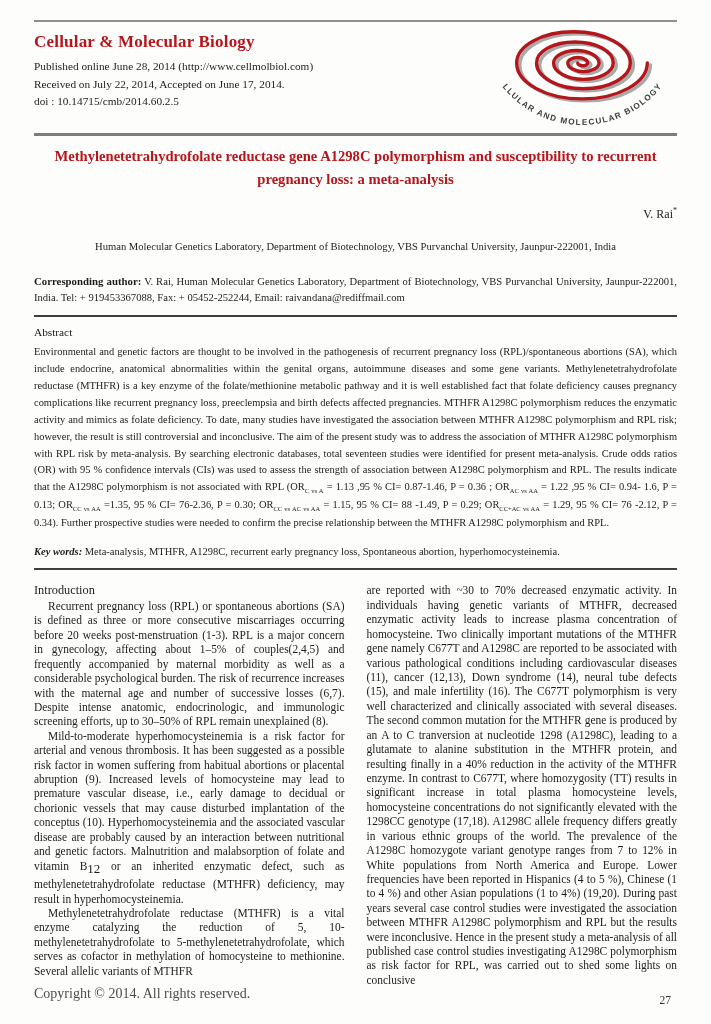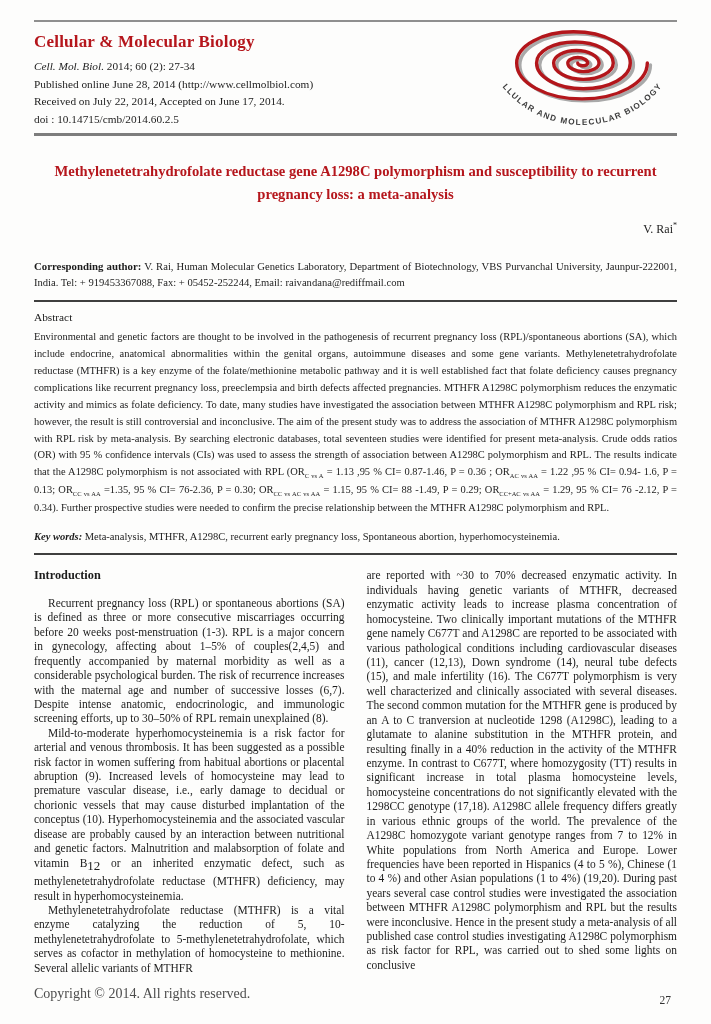--- a/index.html
+++ b/index.html
@@ -18,60 +18,59 @@
   .rule-top { height:2px; }
   .rule-header { height:3px; background:#7d7d7d; margin-top:2px; }
   .rule-dark { height:2px; background:#3f3f3f; }
 
   .header-row { display:flex; justify-content:space-between; align-items:flex-start; margin-top:7px; }
   .journal-info { line-height:1.55; }
   .journal-name { font-size:17px; font-weight:bold; color:#b5161c; letter-spacing:.2px; margin-bottom:3px; }
   .meta-line { font-size:11.3px; color:#222; }
   .logo-wrap { margin-right:4px; margin-top:-6px; }
 
-  .title { margin-top:24px; text-align:center; color:#b5161c; font-weight:bold; font-size:14.6px; line-height:1.55; padding:0 14px; }
+  .title { margin-top:9px; text-align:center; color:#b5161c; font-weight:bold; font-size:14.6px; line-height:1.55; padding:0 14px; }
   .author-line { margin-top:16px; text-align:right; font-size:12px; }
   .author-line sup { font-size:8px; }
   .affiliation { margin-top:19px; text-align:center; font-size:10.6px; }
 
   .correspondence { margin-top:21px; font-size:10.6px; line-height:1.5; text-align:justify; }
   .correspondence b { font-size:10.8px; }
 
   .abstract-block { margin-top:9px; }
   .abstract-heading { font-size:11.3px; font-weight:normal; margin-top:9px; }
   .abstract-text { margin-top:6px; font-size:10.45px; line-height:1.62; text-align:justify; }
   .abstract-text sub { font-size:6.5px; }
   .keywords { margin-top:15px; font-size:10.5px; }
   .keywords .kw-label { font-weight:bold; font-style:italic; }
 
   .columns { display:flex; gap:22px; margin-top:13px; }
   .col { flex:1 1 0; font-size:11.45px; line-height:1.26; text-align:justify; }
   .col p { text-indent:14px; }
   .col p.noindent { text-indent:0; }
   .col sub { font-size:13px; }
-  .section-heading { font-weight:bold; font-size:12.3px; margin-bottom:12px; text-indent:0 !important; }
+  .section-heading { font-weight:normal; font-size:12.3px; text-indent:0 !important; }
 
   .footer-copyright { position:absolute; left:34px; bottom:22px; font-size:14px; color:#4c4c4c;text-align:center; }
   .page-number { position:absolute; right:40px; bottom:18px; font-size:11.5px; color:#333; }
 
   .spiral-shadow { stroke:#a9a9a9; }
   .spiral-main { stroke:#b3161b; }
   .logo-arc-text { font-family:"Liberation Sans", sans-serif; font-size:8.2px; letter-spacing:1.3px; fill:#3d3d3d; font-weight:bold; }
 </style>
 </head>
 <body>
 
 <div class="page">
 
   <div class="rule rule-top"></div>
 
   <div class="header-row">
     <div class="journal-info">
       <div class="journal-name">Cellular &amp; Molecular Biology</div>
-      <div class="meta-line"><i>Cell. Mol. Biol.</i><span> 2014; 60 (2): 27-34</span></div>
       <div class="meta-line">Published online June 28, 2014 (http://www.cellmolbiol.com)</div>
       <div class="meta-line">Received on July 22, 2014, Accepted on June 17, 2014.</div>
       <div class="meta-line">doi : 10.14715/cmb/2014.60.2.5</div>
     </div>
     <div class="logo-wrap">
       <svg width="182" height="104" viewBox="0 0 182 104">
         <g transform="translate(91,40) scale(1.42,0.78)" fill="none" stroke-linecap="round">
           <path class="spiral-shadow" vector-effect="non-scaling-stroke" stroke-width="3.4" transform="translate(2.2,2.6)" d="M 46 0 A 46 46 0 0 1 -46 0 A 40 40 0 0 1 34 0 A 33 33 0 0 1 -32 0 A 27 27 0 0 1 22 0 A 21 21 0 0 1 -20 0 A 16 16 0 0 1 12 0 A 11 11 0 0 1 -10 0 A 7 7 0 0 1 4 0 A 3.5 3.5 0 0 1 -3 0"></path>
           <path class="spiral-main" vector-effect="non-scaling-stroke" stroke-width="3.4" d="M 46 0 A 46 46 0 0 1 -46 0 A 40 40 0 0 1 34 0 A 33 33 0 0 1 -32 0 A 27 27 0 0 1 22 0 A 21 21 0 0 1 -20 0 A 16 16 0 0 1 12 0 A 11 11 0 0 1 -10 0 A 7 7 0 0 1 4 0 A 3.5 3.5 0 0 1 -3 0"></path>
         </g>
@@ -82,20 +81,21 @@
   </div>
 
   <div class="rule rule-header"></div>
 
   <h1 class="title">Methylenetetrahydrofolate reductase gene A1298C polymorphism and susceptibility to recurrent pregnancy loss: a meta-analysis</h1>
 
   <div class="author-line">
     <span>V. Rai</span><sup>*</sup>
   </div>
 
+  <div class="affiliation">Human Molecular Genetics Laboratory, Department of Biotechnology, VBS Purvanchal University, Jaunpur-222001, India</div>
 
   <div class="correspondence">
     <b>Corresponding author:</b><span> V. Rai, Human Molecular Genetics Laboratory, Department of Biotechnology, VBS Purvanchal University, Jaunpur-222001, India. Tel: + 919453367088, Fax: +  05452-252244, Email: raivandana@rediffmail.com</span>
   </div>
 
   <div class="rule rule-dark" style="margin-top:9px;"></div>
 
   <div class="abstract-block">
     <div class="abstract-heading">Abstract</div>
     <div class="abstract-text">Environmental and genetic factors are thought to be involved in the pathogenesis of recurrent pregnancy loss (RPL)/spontaneous abortions (SA), which include endocrine, anatomical abnormalities within the genital organs, autoimmune diseases and some gene variants. Methylenetetrahydrofolate reductase (MTHFR) is a key enzyme of the folate/methionine metabolic pathway and it is well established fact that folate deficiency causes pregnancy complications like recurrent pregnancy loss, preeclempsia and birth defects affected pregnancies. MTHFR A1298C polymorphism reduces the enzymatic activity and mimics as folate deficiency. To date, many studies have investigated the association between MTHFR A1298C polymorphism and RPL risk; however, the result is still controversial and inconclusive. The aim of the present study was to address the association of MTHFR A1298C polymorphism with RPL risk by meta-analysis. By searching electronic databases, total seventeen studies were identified for present meta-analysis. Crude odds ratios (OR) with 95 % confidence intervals (CIs) was used to assess the strength of association between A1298C polymorphism and RPL. The results indicate that the A1298C polymorphism is not associated with RPL (OR<sub>C vs A</sub> = 1.13 ,95 % CI=  0.87-1.46, P = 0.36 ; OR<sub>AC vs AA</sub> = 1.22 ,95 % CI= 0.94- 1.6, P = 0.13; OR<sub>CC vs AA</sub> =1.35, 95 % CI= 76-2.36, P = 0.30; OR<sub>CC vs AC vs AA</sub> = 1.15, 95 % CI= 88 -1.49, P = 0.29; OR<sub>CC+AC vs AA</sub> = 1.29, 95 % CI= 76 -2.12, P = 0.34). Further prospective studies were needed to confirm the precise relationship between the MTHFR A1298C polymorphism and RPL.</div>

